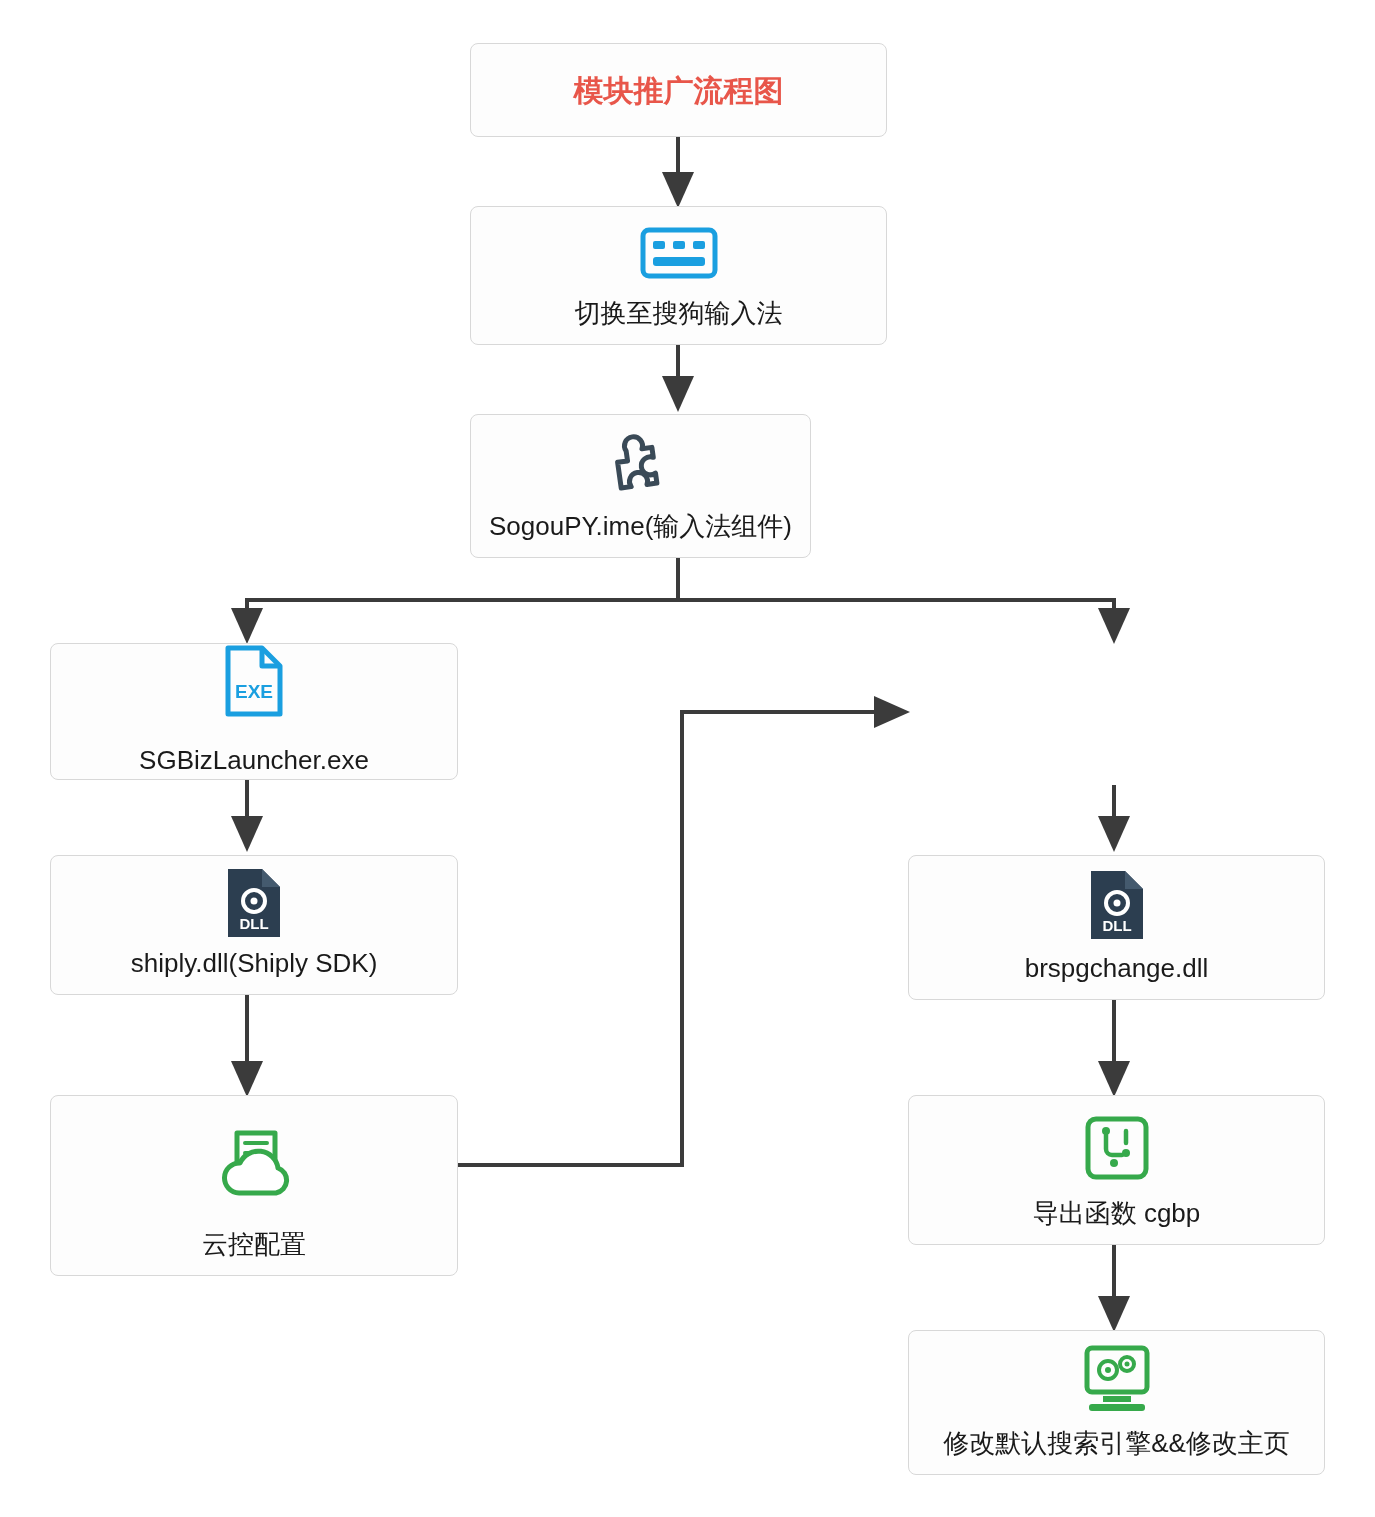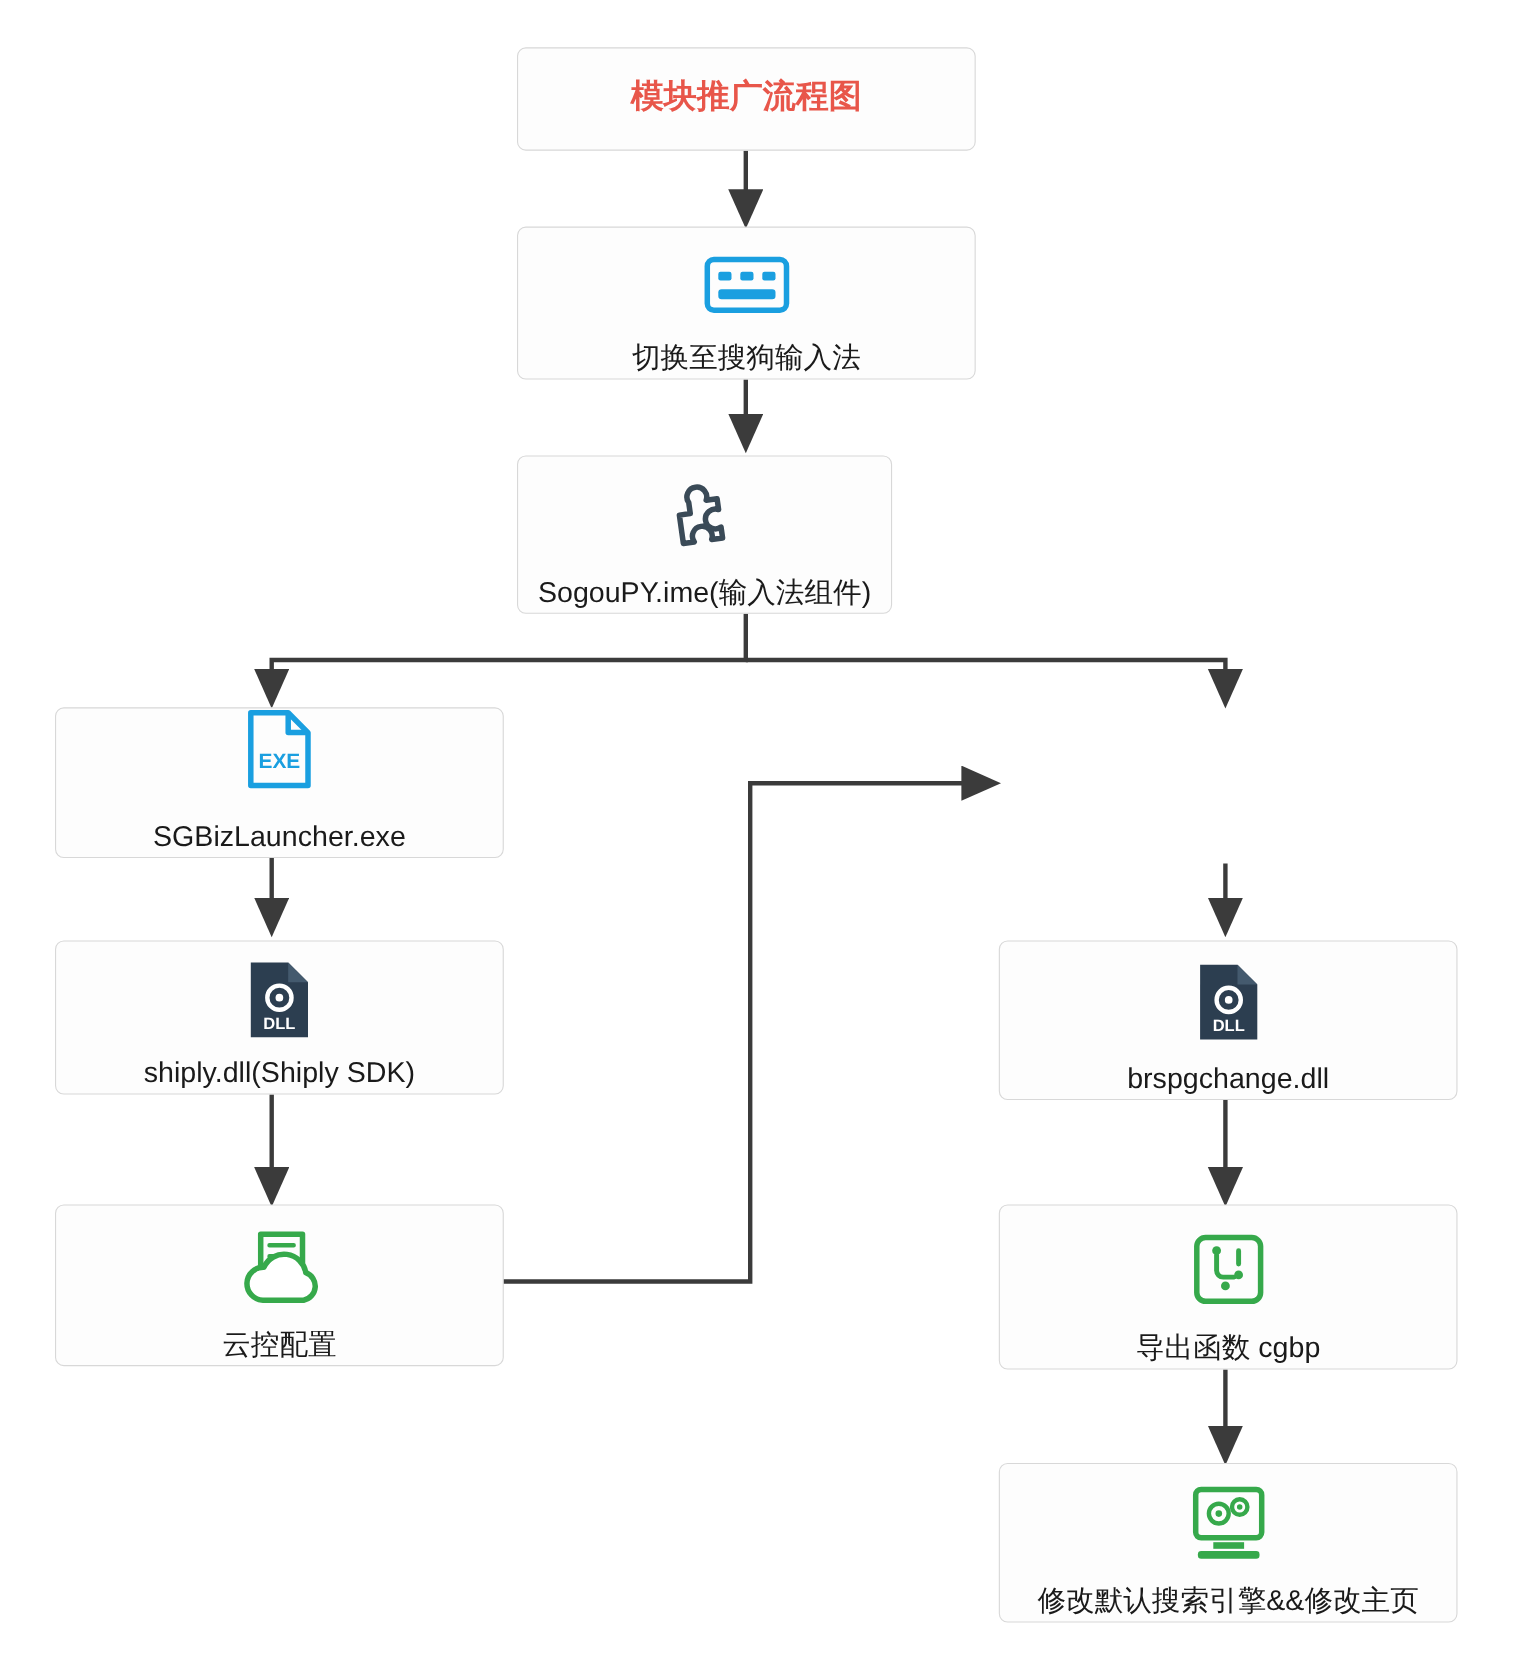--- a/index.html
+++ b/index.html
@@ -23,21 +23,21 @@
   .node {
     position: absolute;
     box-sizing: border-box;
     background: #fdfdfd;
     border: 1px solid #d8d8d8;
     border-radius: 8px;
     display: flex;
     flex-direction: column;
     align-items: center;
     justify-content: flex-start;
-    padding-bottom: 4px;
+    padding-bottom: 16px;
   }
   .node .icon {
     display: flex;
     align-items: center;
     justify-content: center;
     flex: 1 1 auto;
     width: 100%;
   }
   .node .label {
     font-size: 26px;
@@ -90,21 +90,21 @@
       <path d="M457,1165 L682,1165 L682,712 L898,712" marker-end="url(#arrow)"></path>
 
       <path d="M1114,785 L1114,840" marker-end="url(#arrow)"></path>
 
       <path d="M1114,1000 L1114,1085" marker-end="url(#arrow)"></path>
 
       <path d="M1114,1245 L1114,1320" marker-end="url(#arrow)"></path>
     </g>
   </svg>
 
-  <div class="node title-node" style="left:470px; top:43px; width:417px; height:94px;font-family:Liberation Mono, monospace;">
+  <div class="node title-node" style="left:470px; top:43px; width:417px; height:94px;">
     <div class="label">模块推广流程图</div>
   </div>
 
   <div class="node" style="left:470px; top:206px; width:417px; height:139px;">
     <div class="icon">
       <svg width="80" height="62" viewBox="0 0 80 62">
         <rect x="4" y="8" width="72" height="46" rx="6" fill="none" stroke="#1a9fe0" stroke-width="5"></rect>
         <rect x="14" y="19" width="12" height="8" rx="2" fill="#1a9fe0"></rect>
         <rect x="34" y="19" width="12" height="8" rx="2" fill="#1a9fe0"></rect>
         <rect x="54" y="19" width="12" height="8" rx="2" fill="#1a9fe0"></rect>
@@ -140,21 +140,21 @@
         <path d="M6 4 h34 l18 18 v50 H6 z" fill="#2c3e50"></path>
         <path d="M40 4 v18 h18" fill="#445a6e"></path>
         <circle cx="32" cy="36" r="11" fill="none" stroke="#ffffff" stroke-width="4"></circle>
         <circle cx="32" cy="36" r="3.5" fill="#ffffff"></circle>
         <text x="32" y="64" font-family="'Liberation Sans',sans-serif" font-size="15" font-weight="bold" fill="#ffffff" text-anchor="middle">DLL</text>
       </svg>
     </div>
     <div class="label">shiply.dll(Shiply SDK)</div>
   </div>
 
-  <div class="node" style="left:50px; top:1095px; width:408px; height:147px;">
+  <div class="node" style="left:50px; top:1095px; width:408px; height:181px;">
     <div class="icon">
       <svg width="90" height="76" viewBox="0 0 90 76">
         <path d="M28 8 h38 v34 h-38 z" fill="none" stroke="#36a94b" stroke-width="5" stroke-linejoin="round"></path>
         <path d="M36 18 h22 M36 28 h14" stroke="#36a94b" stroke-width="4" stroke-linecap="round"></path>
         <path d="M30 68 a15 15 0 0 1 1 -30 a20 20 0 0 1 38 5 a13 13 0 0 1 -2 25 z" fill="#ffffff" stroke="#36a94b" stroke-width="5" stroke-linejoin="round"></path>
       </svg>
     </div>
     <div class="label">云控配置</div>
   </div>
 

